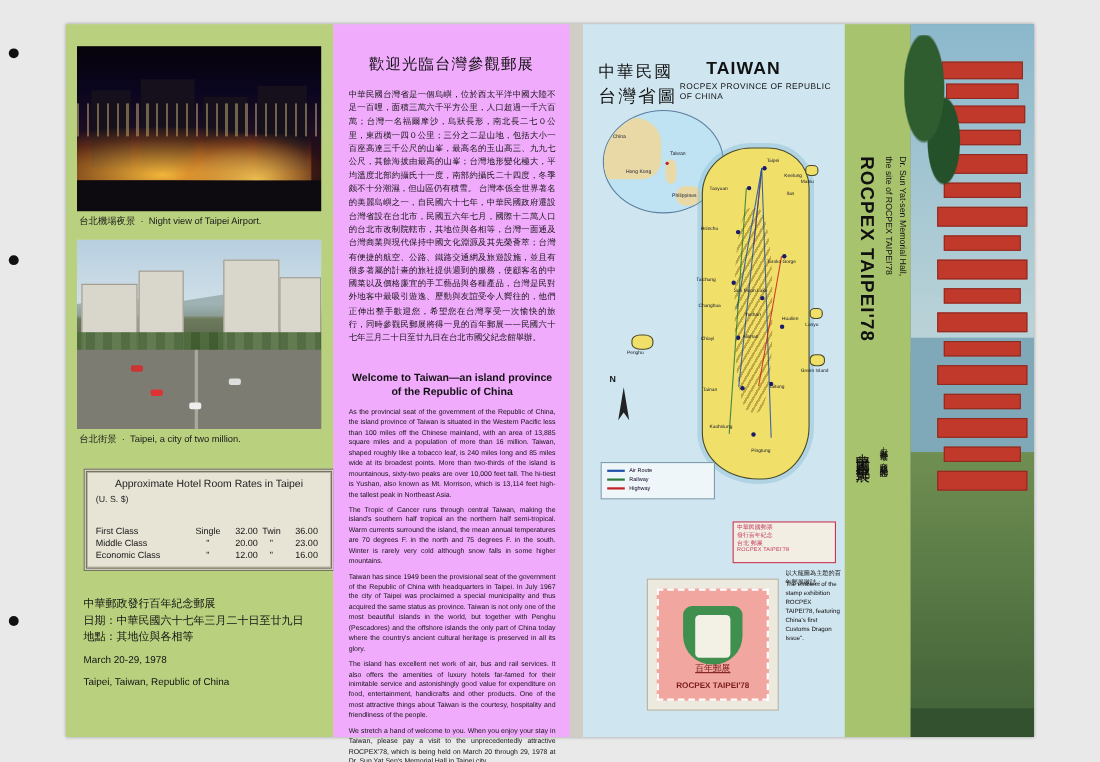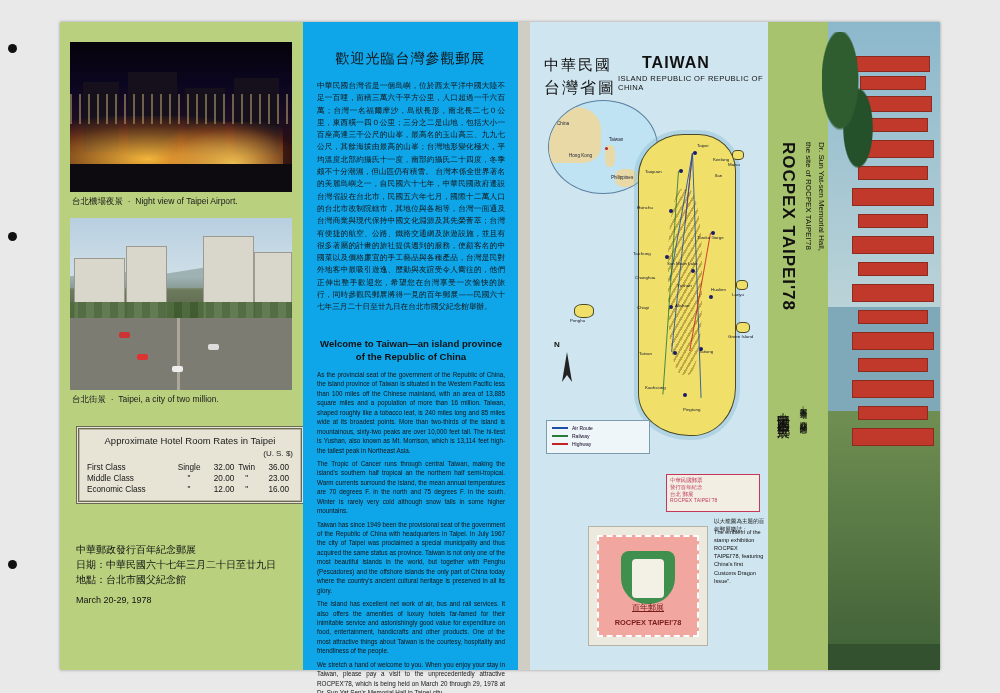--- a/index.html
+++ b/index.html
@@ -26,21 +26,21 @@
   
   .sheet{
     position:absolute;left:60px;top:22px;width:880px;height:648px;
     background:#d8d6cf;
     box-shadow:0 0 3px rgba(0,0,0,.35);
   }
   .panel{position:absolute;top:0;bottom:0;}
 
   
   .panel-left{left:0;width:243px;background:#b9d17e;}
-  .panel-mid{left:243px;width:215px;background:#0ea5e9;}
+  .panel-mid{left:243px;width:215px;background:#f0abfc;}
   .gutter{left:458px;width:12px;background:#cfcdc4;}
   .panel-map{left:470px;width:238px;background:#cfe5ef;}
   .panel-right{left:708px;width:60px;background:#a8c36d;}
   .panel-photo{left:768px;width:112px;background:#2d5a3c;}
 
   
   .photo{position:absolute;overflow:hidden;}
   .photo1{left:10px;top:20px;width:222px;height:150px;
     background:linear-gradient(#06030a 0%,#0b0620 28%,#1b0d22 50%,#2b1013 70%,#140a10 100%);}
   .p1-glow{position:absolute;left:0;right:0;bottom:28px;height:48px;
@@ -69,21 +69,21 @@
   .cap2{left:12px;top:372px;}
   .cap .cn{font-family:"DejaVu Sans",sans-serif;}
 
   
   .rates{
     position:absolute;left:16px;top:404px;width:206px;
     background:#e7e4d6;border:3px double #6b6b55;padding:6px 8px;
     box-shadow:0 0 0 1px #b9b6a4 inset;
   }
   .rates h4{margin:0 0 3px 0;font-size:9.5px;font-weight:normal;text-align:center;color:#1a1a1a;}
-  .rates .sub{font-size:8px;text-align:right;margin-bottom:4px;color:#222;}
+  .rates .sub{font-size:8px;text-align:left;margin-bottom:19px;color:#222;}
   .rates table{width:100%;border-collapse:collapse;font-size:8.2px;color:#141414;}
   .rates td{padding:1px 0;}
   .rates td.r{text-align:right;padding-right:4px;}
   .rates td.c{text-align:center;width:10px;}
 
   
   .ltext{position:absolute;left:16px;top:520px;width:215px;font-size:9px;line-height:1.45;color:#121212;}
   .ltext .cn{font-family:"DejaVu Sans",sans-serif;font-size:10px;line-height:1.5;}
   .ltext .en{margin-top:7px;font-size:9px;line-height:1.5;}
 
@@ -250,23 +250,24 @@
             <td class="c">"</td>
             <td class="r">16.00</td>
           </tr>
         </tbody>
           </table>
       </div>
 
       <div class="ltext">
         <div class="cn">中華郵政發行百年紀念郵展</div>
         <div class="cn">日期：中華民國六十七年三月二十日至廿九日</div>
-        <div class="cn">地點：台北市國父紀念館</div>
+        <div class="cn">地點：其地位與各相等</div>
         <div class="en">
           <div>March 20-29, 1978</div>
+          <div style="margin-top:6px">Taipei, Taiwan, Republic of China</div>
         </div>
       </div>
     </div>
 
     <div class="panel panel-mid">
       <div class="mid-title">歡迎光臨台灣參觀郵展</div>
       <div class="mid-cn">中華民國台灣省是一個島嶼，位於西太平洋中國大陸不足一百哩，面積三萬六千平方公里，人口超過一千六百萬；台灣一名福爾摩沙，島狀長形，南北長二七０公里，東西橫一四０公里；三分之二是山地，包括大小一百座高達三千公尺的山峯，最高名的玉山高三、九九七公尺，其餘海拔由最高的山峯；台灣地形變化極大，平均溫度北部約攝氏十一度，南部約攝氏二十四度，冬季颇不十分潮濕，但山區仍有積雪。
 
 台灣本係全世界著名的美麗島嶼之一，自民國六十七年，中華民國政府遷設台灣省設在台北市，民國五六年七月，國際十二萬人口的台北市改制院轄市，其地位與各相等，台灣一面通及台灣商業與現代保持中國文化淵源及其先榮薈萃；台灣有便捷的航空、公路、鐵路交通網及旅遊設施，並且有很多著屬的計畫的旅社提供週到的服務，使顧客名的中國菜以及價格廉宜的手工藝品與各種產品，台灣是民對外地客中最吸引遊逸、歷動與友誼受令人嚮往的，他們正伸出整手歡迎您，希望您在台灣享受一次愉快的旅行，同時參觀民郵展將得一見的百年郵展——民國六十七年三月二十日至廿九日在台北市國父紀念館舉辦。</div>
       <div class="mid-en-title">Welcome to Taiwan—an island province of the Republic of China</div>
@@ -278,21 +279,21 @@
         <p>We stretch a hand of welcome to you. When you enjoy your stay in Taiwan, please pay a visit to the unprecedentedly attractive ROCPEX'78, which is being held on March 20 through 29, 1978 at Dr. Sun Yat Sen's Memorial Hall in Taipei city.</p>
       </div>
     </div>
 
     <div class="panel gutter"></div>
 
     <div class="panel panel-map">
       <div class="map-head-cn">中華民國</div>
       <div class="map-head-cn2">台灣省圖</div>
       <div class="map-head-en">TAIWAN</div>
-      <div class="map-head-en2">ISLAND REPUBLIC OF REPUBLIC OF CHINA</div>
+      <div class="map-head-en2">ROCPEX PROVINCE OF REPUBLIC OF CHINA</div>
 
       <div class="inset">
         <div class="land" style="left:-10px;top:6px;width:62px;height:56px;border-radius:0 40% 30% 10%"></div>
         <div class="land" style="left:56px;top:44px;width:10px;height:22px;border-radius:40%"></div>
         <div class="land" style="left:66px;top:68px;width:22px;height:18px;border-radius:40%"></div>
         <div class="lbl" style="left:8px;top:20px">China</div>
         <div class="lbl" style="left:20px;top:52px">Hong Kong</div>
         <div class="lbl" style="left:60px;top:36px">Taiwan</div>
         <div class="lbl" style="left:62px;top:74px">Philippines</div>
         <div class="dot" style="left:56px;top:46px"></div>

